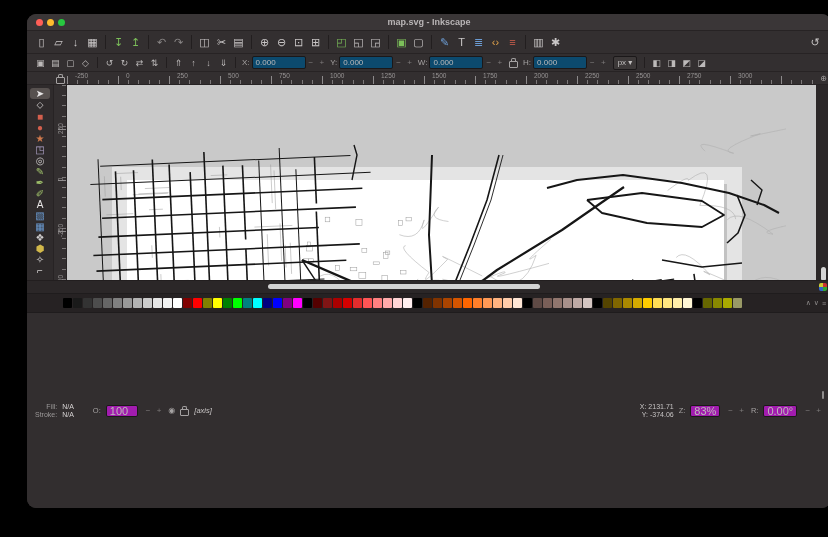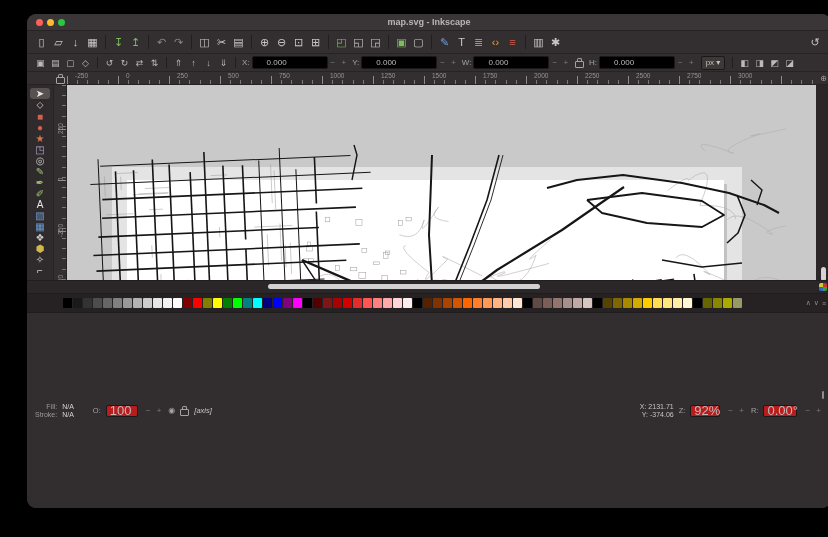--- a/index.html
+++ b/index.html
@@ -18,22 +18,22 @@
   .toolbar2{height:17px;flex:0 0 17px;background:#332f30;display:flex;align-items:center;
     padding:0 6px;border-bottom:1px solid #272324;}
   .tb-icon{width:17px;height:16px;display:flex;align-items:center;justify-content:center;
     font-size:11px;color:#c9c6c6;border-radius:3px;}
   .tb2-icon{width:15px;height:13px;display:flex;align-items:center;justify-content:center;
     font-size:9px;color:#bdbaba;border-radius:2px;}
   .tb-sep{width:1px;height:14px;background:#221e1f;margin:0 4px;}
   .tb2-sep{width:1px;height:11px;background:#221e1f;margin:0 4px;}
   .field{display:flex;align-items:center;margin:0 2px;}
   .field .lbl{font-size:8px;color:#a5a2a2;margin-right:2px;}
-  .fbox{width:46px;height:11px;background:#000000;border:1px solid #1b1819;border-radius:2px;
-    font-size:8px;color:#bdbaba;display:flex;align-items:center;padding:0 14px;}
+  .fbox{width:46px;height:11px;background:#0c4a6e;border:1px solid #1b1819;border-radius:2px;
+    font-size:8px;color:#bdbaba;display:flex;align-items:center;padding:0 3px;}
   .spin{font-size:8px;color:#7e7b7b;margin-left:3px;letter-spacing:2px;}
   .unitbtn{height:12px;background:#3d3939;border:1px solid #1b1819;border-radius:2px;
     font-size:8px;color:#c2bfbf;display:flex;align-items:center;padding:0 4px;margin:0 3px;}
   .hist{position:absolute;right:8px;top:3px;width:16px;height:16px;display:flex;align-items:center;
     justify-content:center;color:#c9c6c6;font-size:11px;}
   
   .rulerrow{height:12px;flex:0 0 12px;background:#332f30;display:flex;border-bottom:1px solid #272324;}
   .ruler-corner{width:38px;flex:0 0 38px;display:flex;align-items:center;justify-content:flex-end;padding-right:2px;}
   .hruler{flex:1;position:relative;overflow:hidden;}
   .hruler:before{content:'';position:absolute;left:0;right:0;bottom:0;height:4px;
@@ -69,21 +69,21 @@
     background:conic-gradient(#c33 0 25%,#3a3 0 50%,#36c 0 75%,#cc3 0);}
   .paletterow{height:18px;flex:0 0 18px;background:#262223;display:flex;align-items:center;
     padding-left:36px;border-top:1px solid #1f1c1d;}
   .swatch{width:9px;height:10px;flex:0 0 9px;margin-right:1px;border-radius:1px;}
   .palnav{margin-left:auto;display:flex;align-items:center;gap:3px;padding-right:5px;color:#8f8c8c;font-size:7px;}
   .statusbar{flex:1;background:#322e2f;border-top:1px solid #1f1c1d;display:flex;align-items:center;
     padding:0 8px;gap:5px;min-height:0;}
   .fs-labels{display:flex;flex-direction:column;font-size:7px;color:#9b9898;line-height:8px;text-align:right;}
   .fs-vals{display:flex;flex-direction:column;font-size:7px;color:#d8d5d5;line-height:8px;}
   .slbl{font-size:7.5px;color:#a5a2a2;}
-  .sbox{height:10px;background:#b91c1c;border:1px solid #1b1819;border-radius:2px;font-size:13px;
+  .sbox{height:10px;background:#a21caf;border:1px solid #1b1819;border-radius:2px;font-size:11px;
     color:#bdbaba;display:flex;align-items:center;padding:0 3px;}
   .lockcss{width:7px;height:5px;border:1px solid #a5a2a2;border-radius:1px;position:relative;margin-top:4px;}
   .lockcss:before{content:'';position:absolute;top:-4px;left:1px;width:3px;height:3px;
     border:1px solid #a5a2a2;border-bottom:none;border-radius:2px 2px 0 0;}
   .layername{font-size:7.5px;color:#c7c4c4;font-style:italic;}
   .msg{font-size:7.5px;color:#b3b0b0;white-space:nowrap;overflow:hidden;}
   .msg b{color:#dedbdb;}
   .xy{margin-left:auto;display:flex;flex-direction:column;font-size:7px;color:#c7c4c4;
     line-height:8px;text-align:right;}
   .eye{font-size:8px;color:#a5a2a2;}
@@ -557,20 +557,20 @@
     <span class="sbox" style="width:24px">100</span>
     <span class="spin">−&nbsp;+</span>
     <span class="eye">◉</span>
     <span class="lockcss"></span>
     <span class="layername">[axis]</span>
     <div class="xy">
       <span><span>X:</span> <span>2131.71</span></span>
       <span><span>Y:</span> <span>-374.06</span></span>
     </div>
     <span class="slbl">Z:</span>
-    <span class="sbox" style="width:22px">92%</span>
+    <span class="sbox" style="width:22px">83%</span>
     <span class="spin">−&nbsp;+</span>
     <span class="slbl">R:</span>
     <span class="sbox" style="width:26px">0.00°</span>
     <span class="spin">−&nbsp;+</span>
   </div>
 
 </div>
 
 </body></html>

